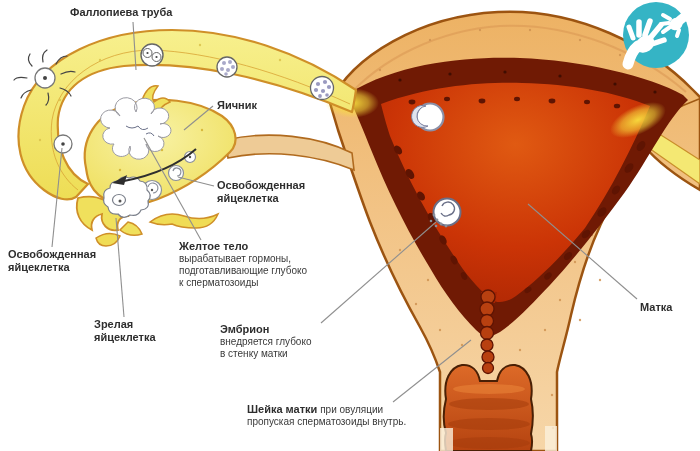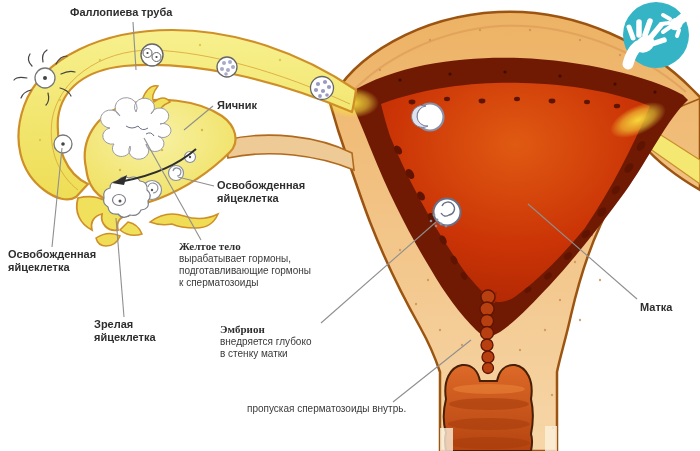--- a/index.html
+++ b/index.html
@@ -1,20 +1,20 @@
 <!DOCTYPE html>
 <html><head>
 <meta charset="utf-8">
 <style>
   html,body{margin:0;padding:0;background:#fff;}
   .stage{position:relative;width:700px;height:451px;background:#fff;overflow:hidden;
          font-family:"Liberation Sans",sans-serif;}
   .art{position:absolute;left:0;top:0;}
   .lbl{position:absolute;color:#3a3a3a;font-size:10px;line-height:1.18;white-space:nowrap;}
-  .lbl .t{font-weight:bold;font-size:11px;color:#2e2e2e;font-family:Liberation Serif, serif;}
+  .lbl .t{font-weight:bold;font-size:11px;color:#2e2e2e;}
   .lbl.bold{font-weight:bold;font-size:11px;color:#2e2e2e;}
 </style>
 </head>
 <body>
 
 <div class="stage">
 
 <svg class="art" width="700" height="451" viewBox="0 0 700 451" xmlns="http://www.w3.org/2000/svg">
   <defs>
     <linearGradient id="bodyG" x1="0" y1="0" x2="0" y2="1">
@@ -347,34 +347,38 @@
 </div>
 
 <div class="lbl bold" style="left:8px;top:248px">
   <div>Освобожденная</div>
   <div>яйцеклетка</div>
 </div>
 
 <div class="lbl" style="left:179px;top:240px">
   <div class="t">Желтое тело</div>
   <div>вырабатывает гормоны,</div>
-  <div>подготавливающие гормоны</div>
+  <div>подготавливающие глубоко</div>
   <div>к сперматозоиды</div>
 </div>
 
 <div class="lbl bold" style="left:94px;top:318px">
   <div>Зрелая</div>
   <div>яйцеклетка</div>
 </div>
 
 <div class="lbl" style="left:220px;top:323px">
   <div class="t">Эмбрион</div>
   <div>внедряется глубоко</div>
   <div>в стенку матки</div>
 </div>
 
 <div class="lbl bold" style="left:640px;top:301px">Матка</div>
 
 <div class="lbl" style="left:247px;top:403px">
+  <div>
+    <span class="t">Шейка матки</span>
+    <span>при овуляции</span>
+  </div>
   <div>пропуская сперматозоиды внутрь.</div>
 </div>
 
 </div>
 
 </body></html>

